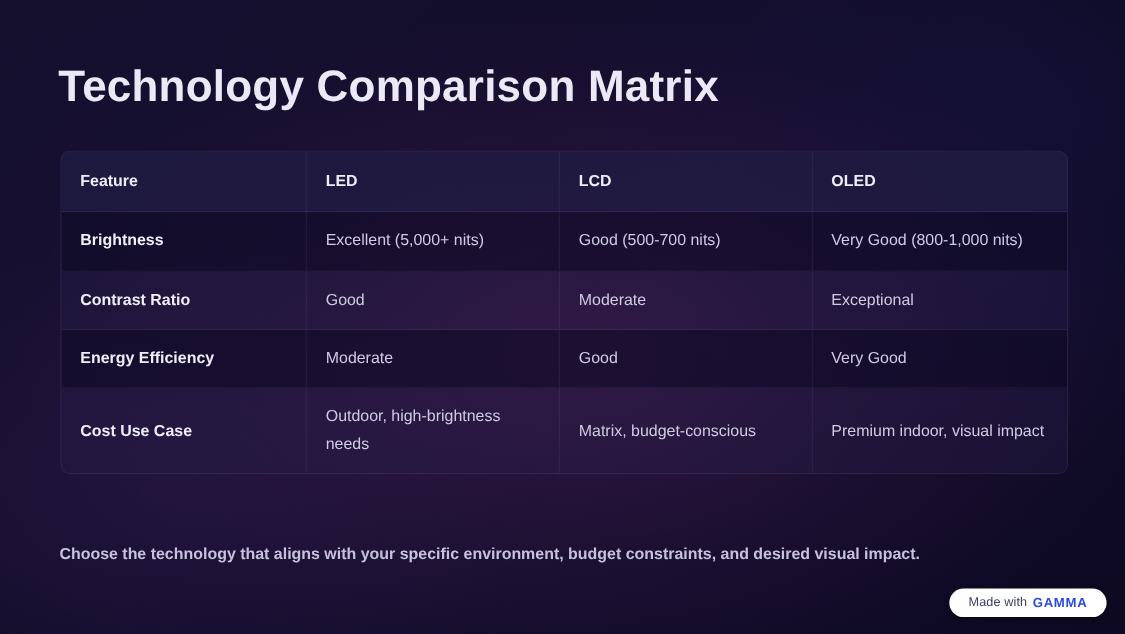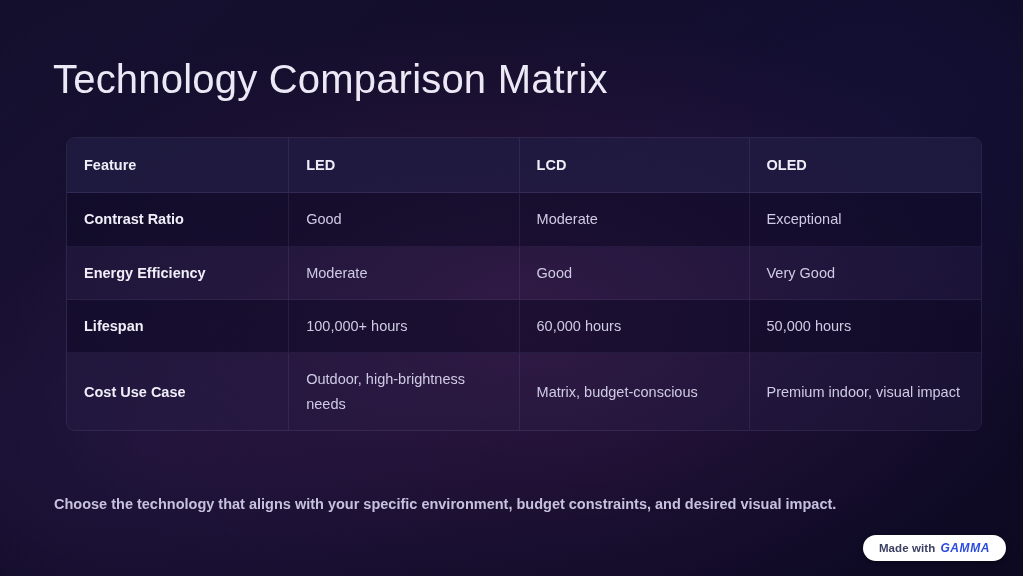--- a/index.html
+++ b/index.html
@@ -37,31 +37,31 @@
     background:
       radial-gradient(110% 110% at 50% 50%, rgba(0,0,0,0) 55%, rgba(5,3,16,0.45) 100%);
   }
 
   
   #page-title {
     position: absolute;
     left: 53px;
     top: 56px;
     font-size: 40px;
-    font-weight: 400;
+    font-weight: 700;
     letter-spacing: 0.2px;
     color: #ece9f6;
     line-height: 1.18;
     white-space: nowrap;
   }
 
   
   #comparison-table {
     position: absolute;
-    left: 66px;
+    left: 55px;
     top: 137px;
     width: 916px;
     border-collapse: separate;
     border-spacing: 0;
     border-radius: 9px;
     overflow: hidden;
     border: 1px solid rgba(150, 140, 200, 0.16);
     box-shadow: 0 1px 0 rgba(255,255,255,0.03) inset;
   }
 
@@ -132,29 +132,28 @@
     display: flex;
     align-items: center;
     justify-content: center;
     gap: 5px;
     box-shadow: 0 1px 4px rgba(0,0,0,0.45);
     text-decoration: none;
   }
   #gamma-badge .made-with {
     font-size: 11.5px;
     color: #3a3f63;
-    font-weight: 700;
+    font-weight: 400;
     letter-spacing: 0.1px;
   }
   #gamma-badge .gamma-word {
     font-size: 12px;
     color: #2b4ae0;
     font-weight: 700;
     letter-spacing: 0.6px;
-    font-style: italic;
   }
 </style>
 </head>
 <body>
 
 <div id="slide">
 
   <div id="vignette"></div>
 
   <h1 id="page-title">Technology Comparison Matrix</h1>
@@ -163,41 +162,41 @@
     <thead>
       <tr>
         <th class="col-feature">Feature</th>
         <th class="col-data">LED</th>
         <th class="col-data">LCD</th>
         <th class="col-data">OLED</th>
       </tr>
     </thead>
     <tbody>
 
+      <tr>
+        <td>Brightness</td>
+        <td>Excellent (5,000+ nits)</td>
+        <td>Good (500-700 nits)</td>
+        <td>Very Good (800-1,000 nits)</td>
+      </tr>
 
       <tr>
         <td>Contrast Ratio</td>
         <td>Good</td>
         <td>Moderate</td>
         <td>Exceptional</td>
       </tr>
 
       <tr>
         <td>Energy Efficiency</td>
         <td>Moderate</td>
         <td>Good</td>
         <td>Very Good</td>
       </tr>
 
-      <tr>
-        <td>Lifespan</td>
-        <td>100,000+ hours</td>
-        <td>60,000 hours</td>
-        <td>50,000 hours</td>
-      </tr>
 
 
       <tr class="row-tall">
         <td>Cost Use Case</td>
         <td>Outdoor, high-brightness needs</td>
         <td>Matrix, budget-conscious</td>
         <td>Premium indoor, visual impact</td>
       </tr>
 
     </tbody>

